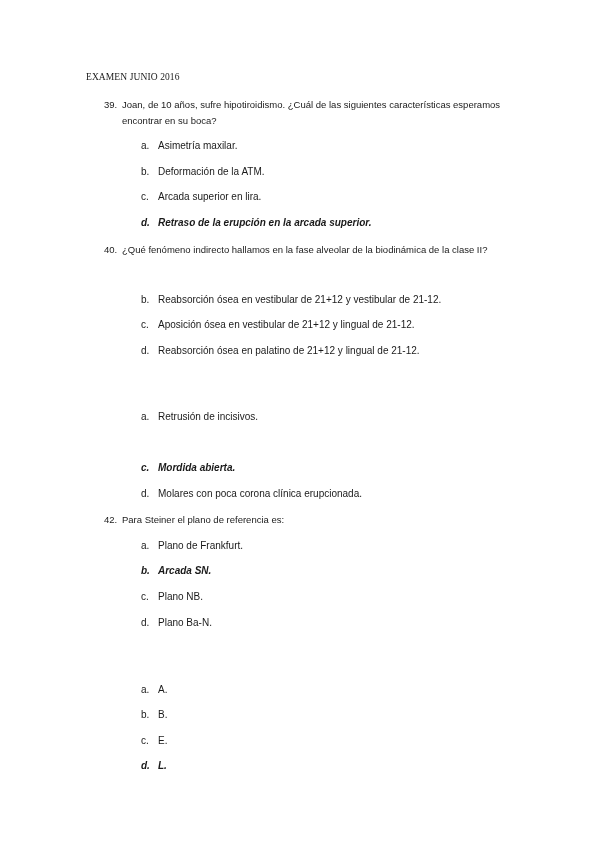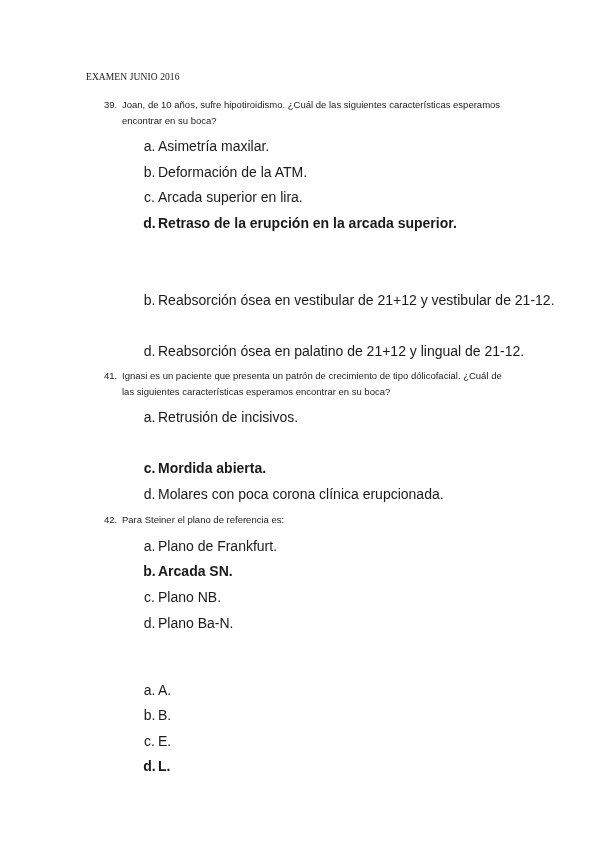--- a/index.html
+++ b/index.html
@@ -3,46 +3,47 @@
 <meta charset="utf-8">
 <style>
   html, body { margin: 0; padding: 0; background: #ffffff; }
   body { width: 600px; height: 848px; position: relative; overflow: hidden;
          font-family: "Liberation Sans", "DejaVu Sans", sans-serif; color: #1a1a1a; }
   .page { position: absolute; left: 0; top: 0; width: 600px; height: 848px; }
   .title { position: absolute; left: 86px; top: 72px; font-size: 9.5px; letter-spacing: 0.1px; font-family: Liberation Serif, serif; }
   .q { position: absolute; left: 104px; width: 420px; font-size: 9.5px; line-height: 16px; }
   .q .num { position: absolute; left: 0; top: 0; text-align: center; }
   .q .text { margin-left: 18px; display: block; }
-  .opt { position: absolute; left: 141px; font-size: 14px; line-height: 14px; white-space: nowrap; text-align: center; }
+  .opt { position: absolute; left: 141px; font-size: 10px; line-height: 14px; white-space: nowrap; }
   .opt .letter { display: inline-block; width: 17px; }
-  .opt.bold { font-weight: bold; }
+  .opt.bold { font-weight: bold; font-style: italic; }
 </style>
 </head>
 <body>
 
 <div class="page">
   <div class="title">EXAMEN JUNIO 2016</div>
 
   <div class="q" style="top:97px">
     <span class="num">39.</span>
     <span class="text">Joan, de 10 años, sufre hipotiroidismo. ¿Cuál de las siguientes características esperamos encontrar en su boca?</span>
   </div>
   <div class="opt" style="top:139px"><span class="letter">a.</span><span>Asimetría maxilar.</span></div>
   <div class="opt" style="top:165px"><span class="letter">b.</span><span>Deformación de la ATM.</span></div>
   <div class="opt" style="top:190px"><span class="letter">c.</span><span>Arcada superior en lira.</span></div>
   <div class="opt bold" style="top:216px"><span class="letter">d.</span><span>Retraso de la erupción en la arcada superior.</span></div>
 
+  <div class="q" style="top:242px; width:460px">
+    <span class="num">40.</span>
+    <span class="text">¿Qué fenómeno indirecto hallamos en la fase alveolar de la biodinámica de la clase II?</span>
+  </div>
   <div class="opt" style="top:293px"><span class="letter">b.</span><span>Reabsorción ósea en vestibular de 21+12 y vestibular de 21-12.</span></div>
+  <div class="opt" style="top:318px"><span class="letter">c.</span><span>Aposición ósea en vestibular de 21+12 y lingual de 21-12.</span></div>
   <div class="opt" style="top:344px"><span class="letter">d.</span><span>Reabsorción ósea en palatino de 21+12 y lingual de 21-12.</span></div>
 
-  <div class="q" style="top:368px; width:405px">
-    <span class="num">41.</span>
-    <span class="text">Ignasi es un paciente que presenta un patrón de crecimiento de tipo dólicofacial. ¿Cuál de las siguientes características esperamos encontrar en su boca?</span>
-  </div>
   <div class="opt" style="top:410px"><span class="letter">a.</span><span>Retrusión de incisivos.</span></div>
   <div class="opt bold" style="top:461px"><span class="letter">c.</span><span>Mordida abierta.</span></div>
   <div class="opt" style="top:487px"><span class="letter">d.</span><span>Molares con poca corona clínica erupcionada.</span></div>
 
   <div class="q" style="top:512px">
     <span class="num">42.</span>
     <span class="text">Para Steiner el plano de referencia es:</span>
   </div>
   <div class="opt" style="top:539px"><span class="letter">a.</span><span>Plano de Frankfurt.</span></div>
   <div class="opt bold" style="top:564px"><span class="letter">b.</span><span>Arcada SN.</span></div>

